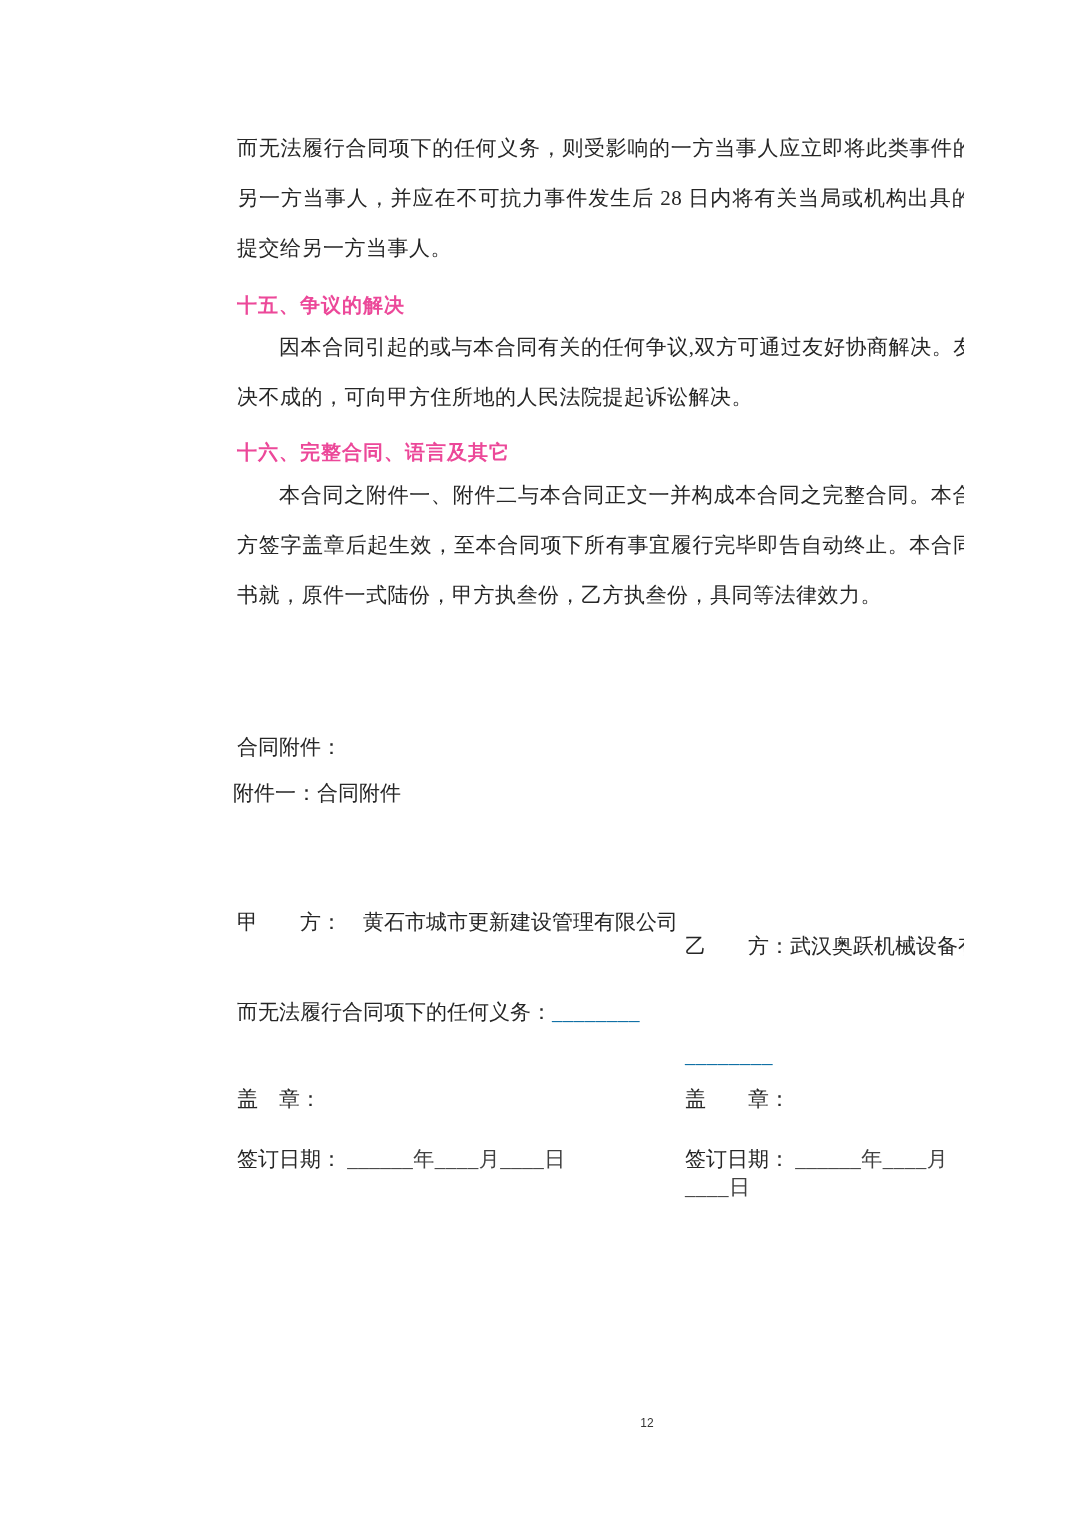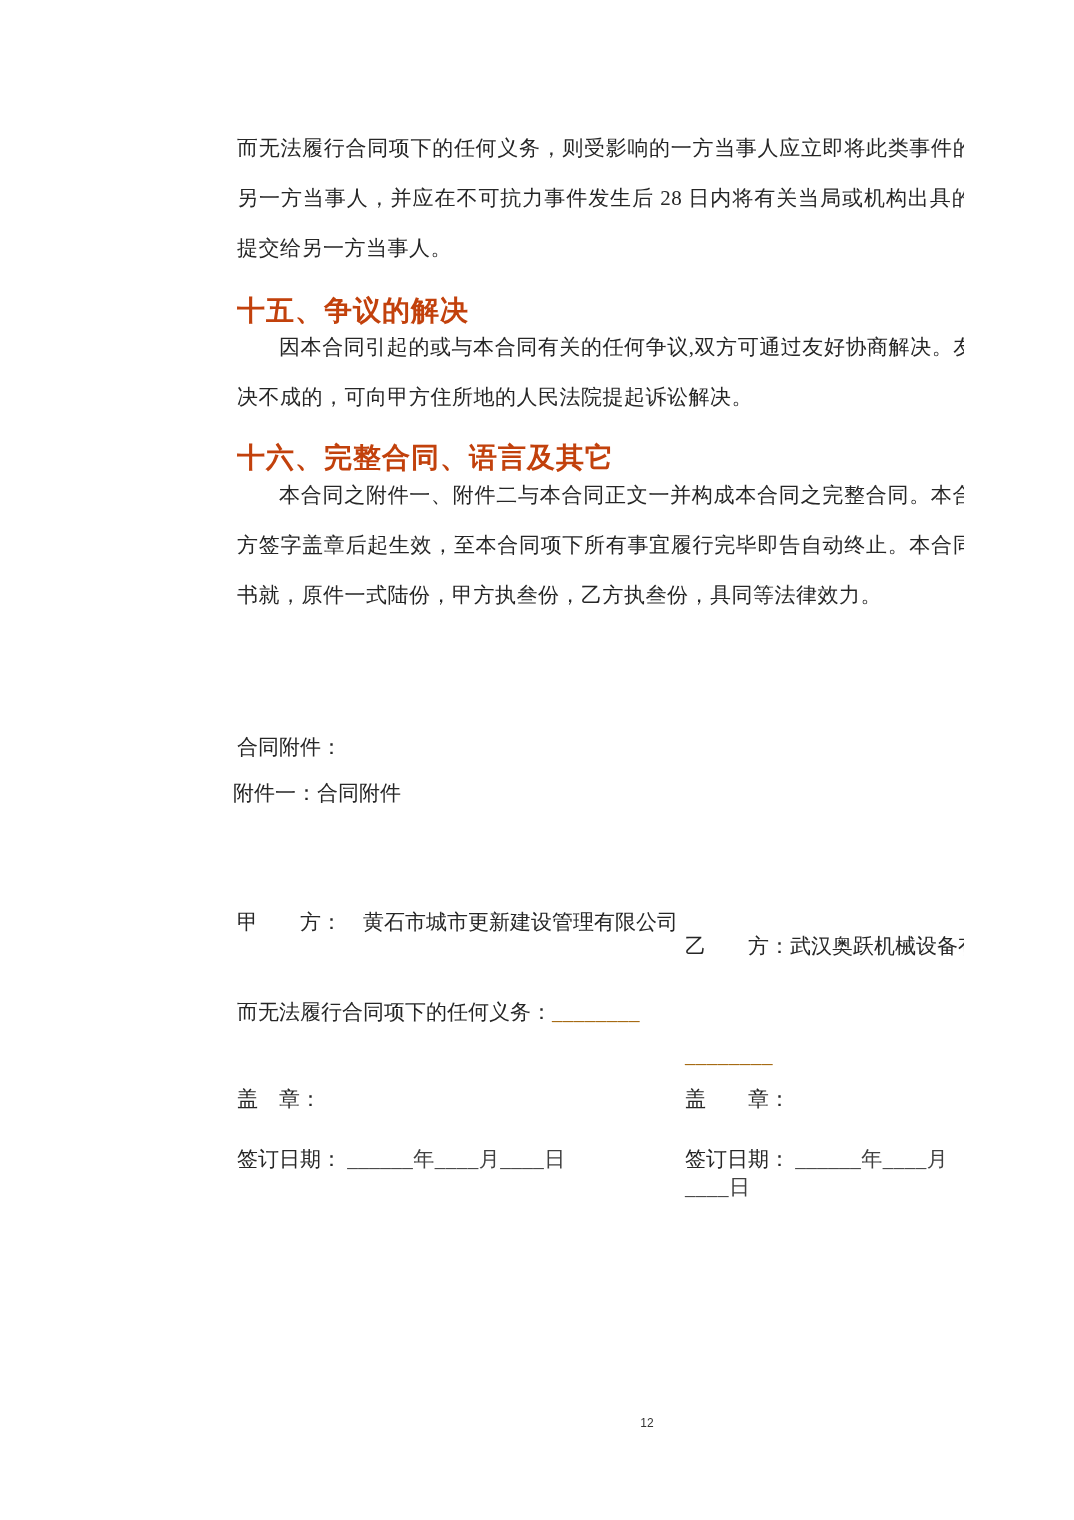--- a/index.html
+++ b/index.html
@@ -19,27 +19,27 @@
     width: 824px;
     font-size: 21px;
     line-height: 50px;
     text-align: justify;
     letter-spacing: 0.5px;
   }
   .indent { text-indent: 2em; }
   .heading {
     font-family: "Liberation Sans", sans-serif;
     font-weight: bold;
-    font-size: 28px;
-    color: #c2410c;
+    font-size: 20px;
+    color: #ec4899;
     letter-spacing: 1px;
   }
   .line { font-size: 21px; white-space: pre; }
   .sign-wrap { font-size: 21px; }
-  .blank-gray { color: #a16207; letter-spacing: 0.5px; }
+  .blank-gray { color: #0369a1; letter-spacing: 0.5px; }
   .blank-dark { color: #404040; letter-spacing: 0.5px; }
   .spaced { letter-spacing: 3.5px; }
   .sign-col-b { width: 380px; }
   .pagenum {
     width: 1074px;
     text-align: center;
     font-family: "Liberation Sans", sans-serif;
     font-size: 12px;
     color: #333333;
   }

